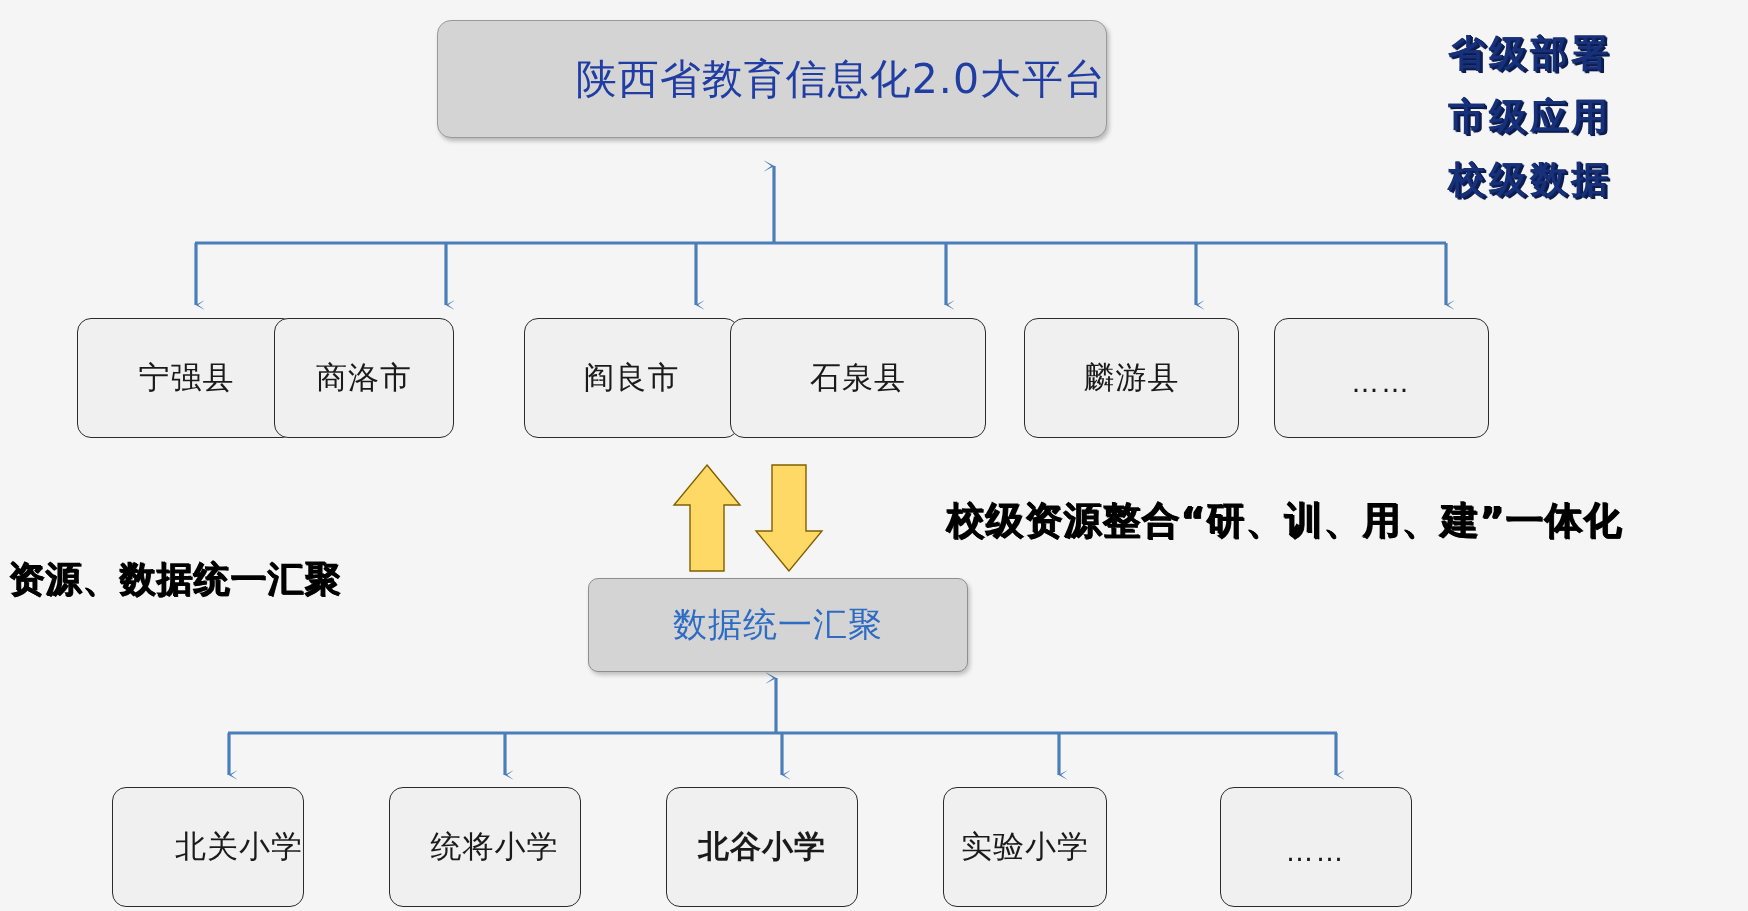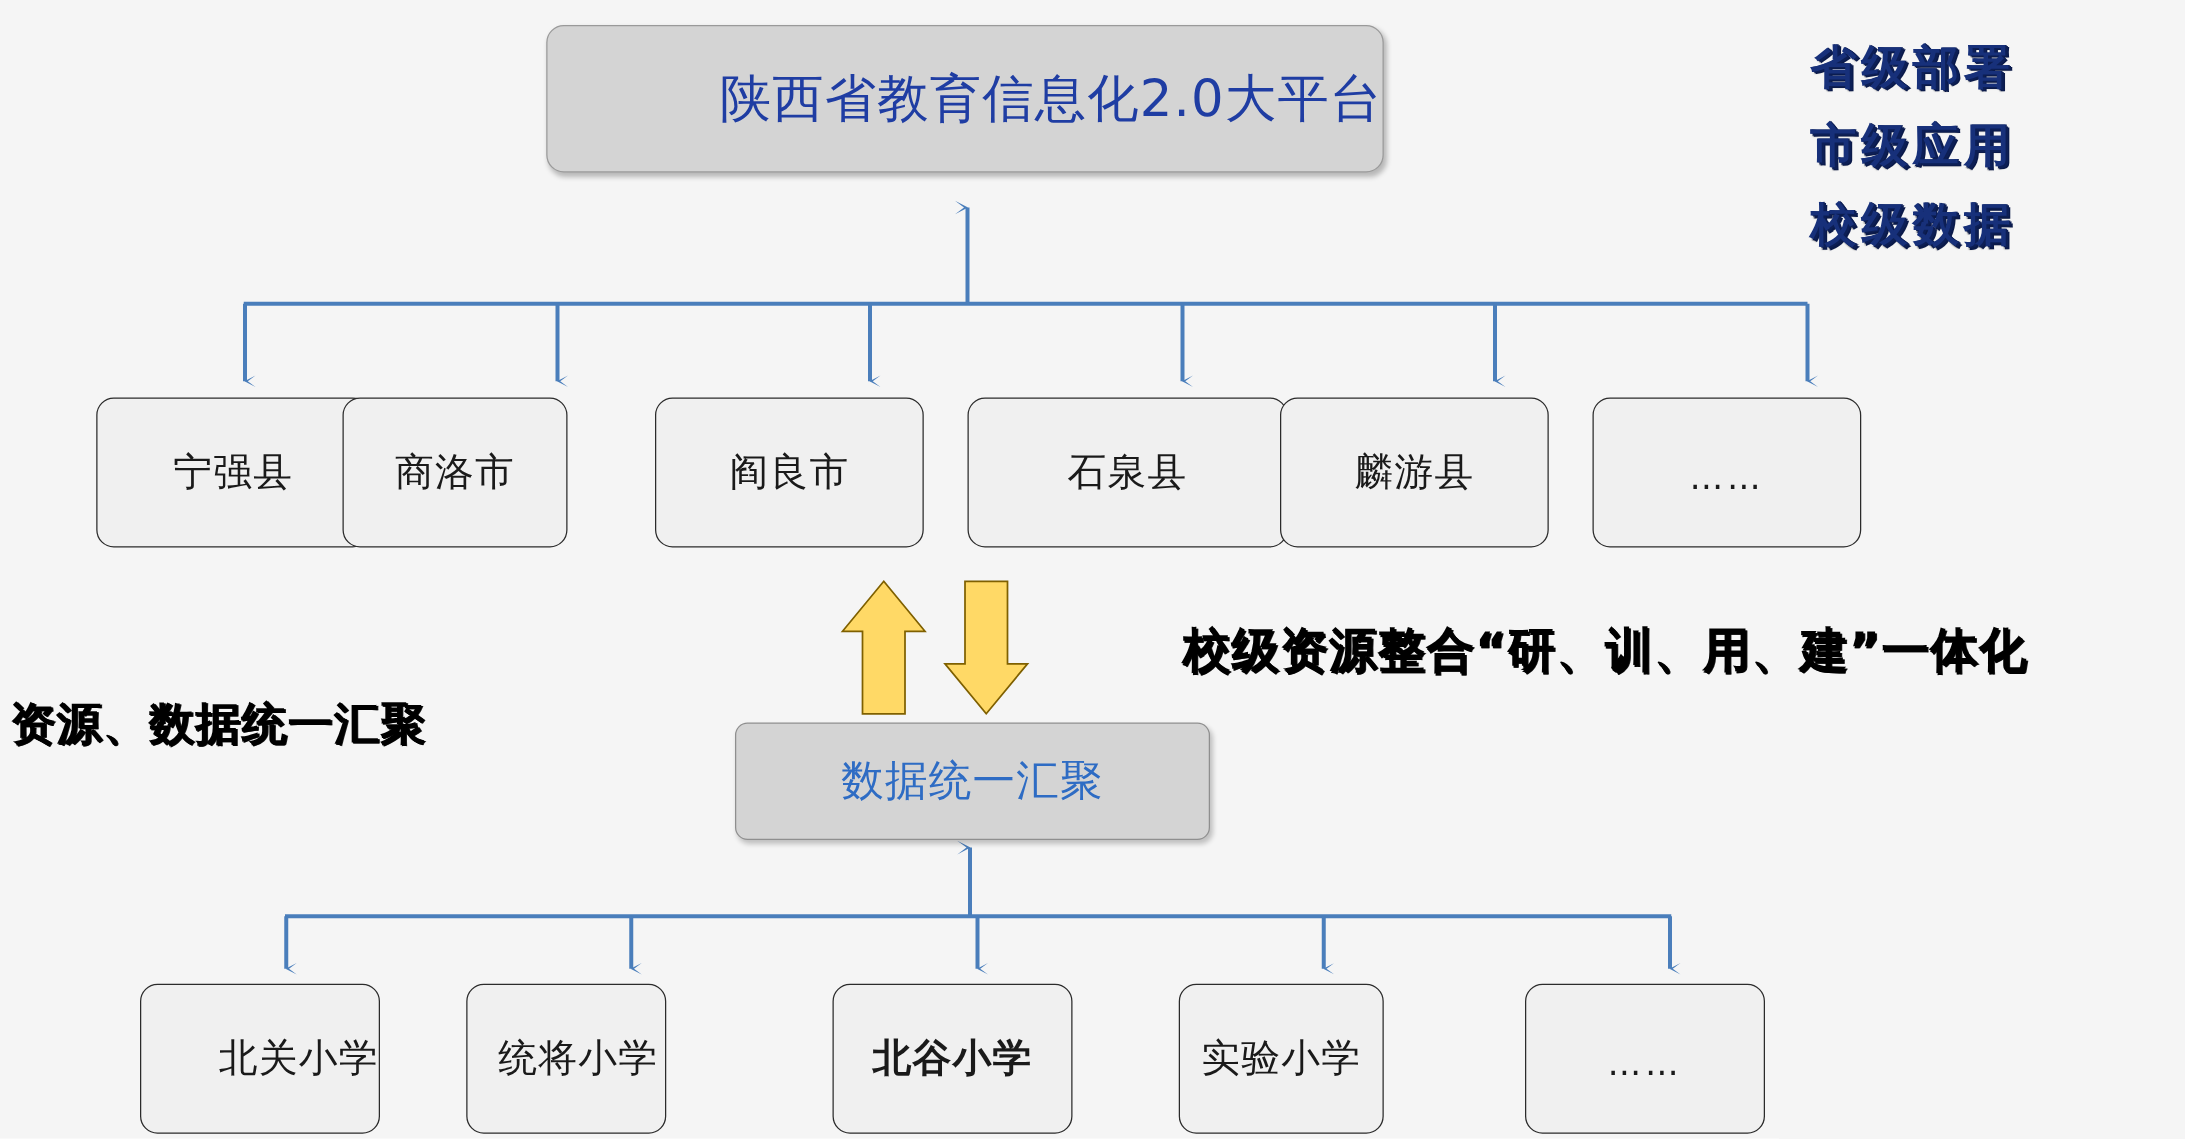--- a/index.html
+++ b/index.html
@@ -205,21 +205,21 @@
   <div class="county-row">
     <div class="node-box" style="left:36px;width:219px;margin-left:41px;">
       <span class="label">宁强县</span>
     </div>
     <div class="node-box" style="left:274px;width:180px;">
       <span class="label">商洛市</span>
     </div>
     <div class="node-box" style="left:524px;width:215px;">
       <span class="label">阎良市</span>
     </div>
-    <div class="node-box" style="left:774px;width:256px;">
+    <div class="node-box" style="left:730px;width:256px;">
       <span class="label">石泉县</span>
     </div>
     <div class="node-box" style="left:1024px;width:215px;">
       <span class="label">麟游县</span>
     </div>
     <div class="node-box ellipsis" style="left:1274px;width:215px;">
       <span class="label">……</span>
     </div>
   </div>
 
@@ -234,21 +234,21 @@
   <div class="caption" id="caption-left">资源、数据统一汇聚</div>
 
   <div class="integration-box">
     <span class="label">数据统一汇聚</span>
   </div>
 
   <div class="school-row">
     <div class="node-box" style="left:112px;width:192px;justify-content:flex-end;">
       <span class="label">北关小学</span>
     </div>
-    <div class="node-box" style="left:373px;width:160px;padding-left:19px;">
+    <div class="node-box" style="left:389px;width:192px;padding-left:19px;">
       <span class="label">统将小学</span>
     </div>
     <div class="node-box" style="left:666px;width:192px;font-weight:bold;">
       <span class="label">北谷小学</span>
     </div>
     <div class="node-box" style="left:943px;width:164px;">
       <span class="label">实验小学</span>
     </div>
     <div class="node-box ellipsis" style="left:1220px;width:192px;">
       <span class="label">……</span>

